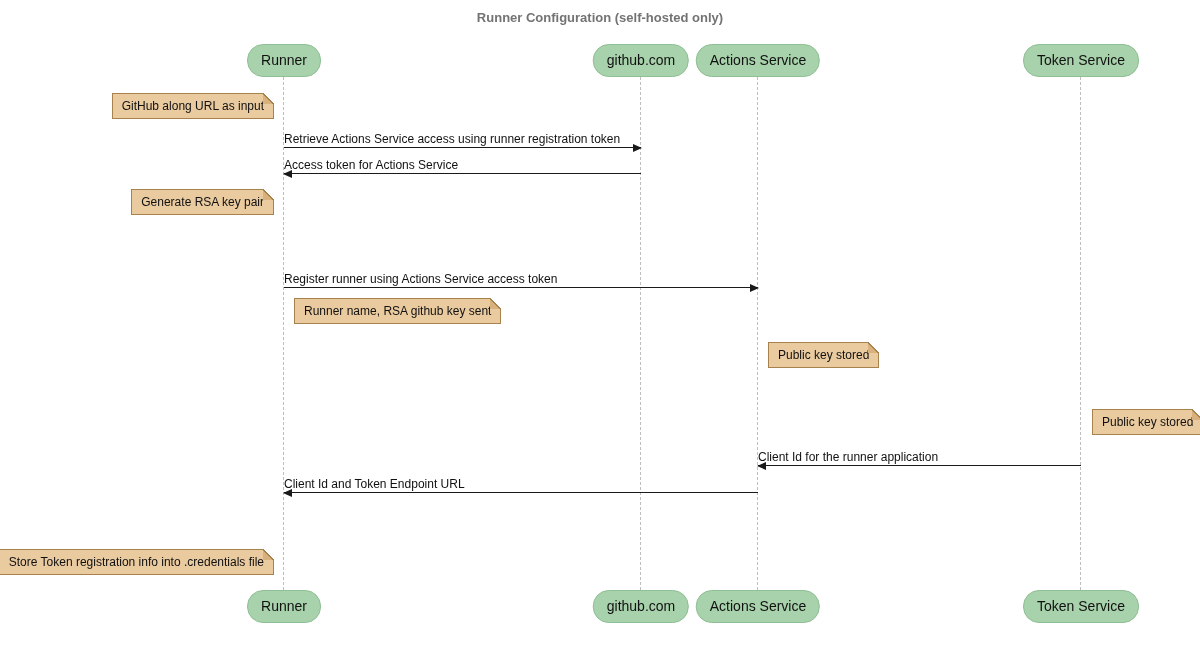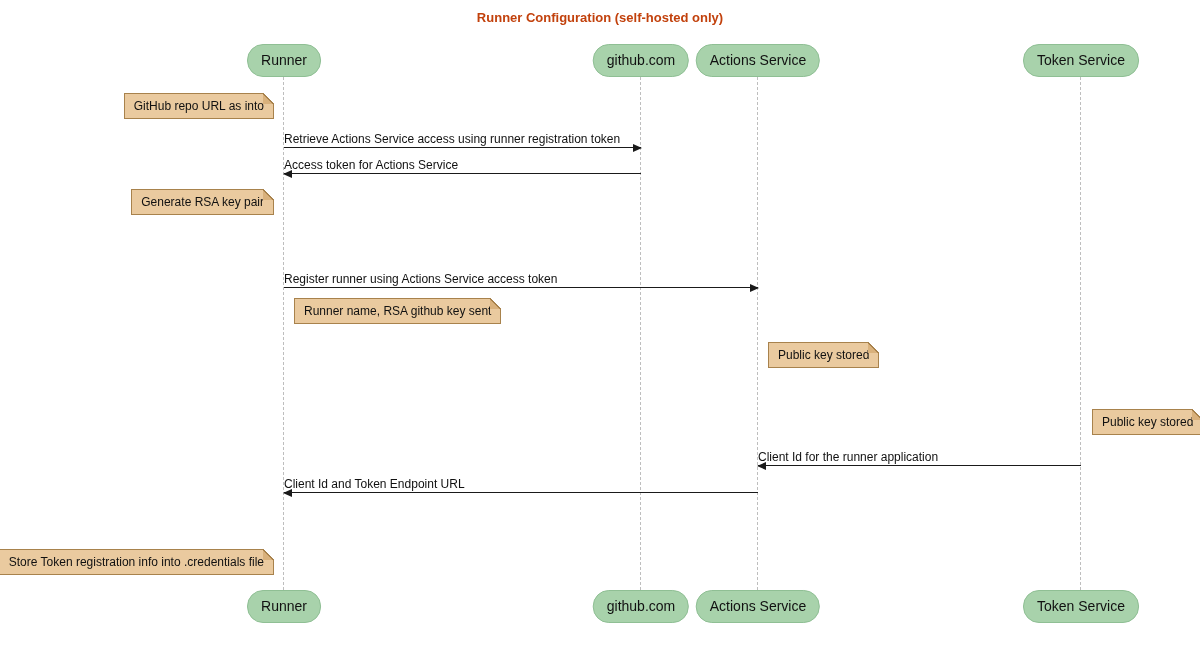--- a/index.html
+++ b/index.html
@@ -11,21 +11,21 @@
     --lifeline:#BEBEBE;
     --arrow:#1A1A1A;
   }
   html,body{margin:0;padding:0;background:#fff;}
   .canvas{
     position:relative;width:1200px;height:647px;background:#fff;overflow:hidden;
     font-family:"Liberation Sans","DejaVu Sans",sans-serif;color:#111;
   }
   .title{
     position:absolute;top:10px;left:0;width:100%;text-align:center;
-    font-size:13px;font-weight:bold;color:#c2410c;
+    font-size:13px;font-weight:bold;color:#737373;
   }
   .lifeline{
     position:absolute;top:77px;height:513px;width:0;
     border-left:1px dashed var(--lifeline);
   }
   .pbox{
     position:absolute;transform:translateX(-50%);
     background:var(--participant-fill);border:1px solid var(--participant-border);
     border-radius:16px;height:31px;line-height:31px;padding:0 13px;
     font-size:14px;white-space:nowrap;
@@ -96,20 +96,20 @@
     <div class="lbl">Client Id for the runner application</div>
     <div class="line"></div>
     <div class="head"></div>
   </div>
   <div class="msg left" style="left:284px;top:477px;width:474px">
     <div class="lbl">Client Id and Token Endpoint URL</div>
     <div class="line"></div>
     <div class="head"></div>
   </div>
 
-  <div class="note" style="right:926px;top:93px">GitHub repo URL as into</div>
+  <div class="note" style="right:926px;top:93px">GitHub along URL as input</div>
   <div class="note" style="right:926px;top:189px">Generate RSA key pair</div>
   <div class="note" style="left:294px;top:298px">Runner name, RSA github key sent</div>
   <div class="note" style="left:768px;top:342px">Public key stored</div>
   <div class="note" style="left:1092px;top:409px">Public key stored</div>
   <div class="note" style="right:926px;top:549px">Store Token registration info into .credentials file</div>
 
 </div>
 
 </body></html>

